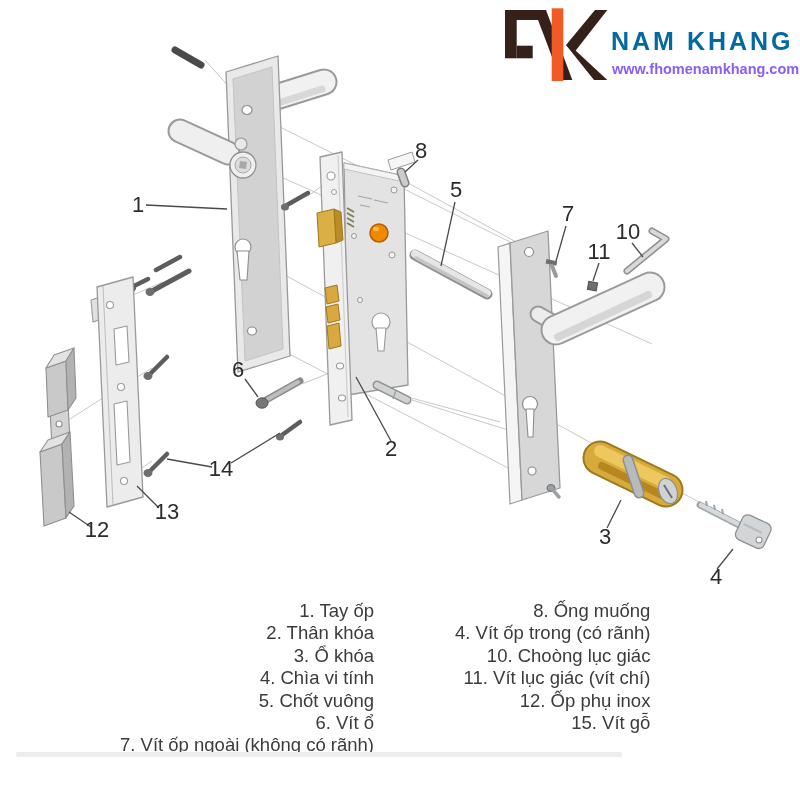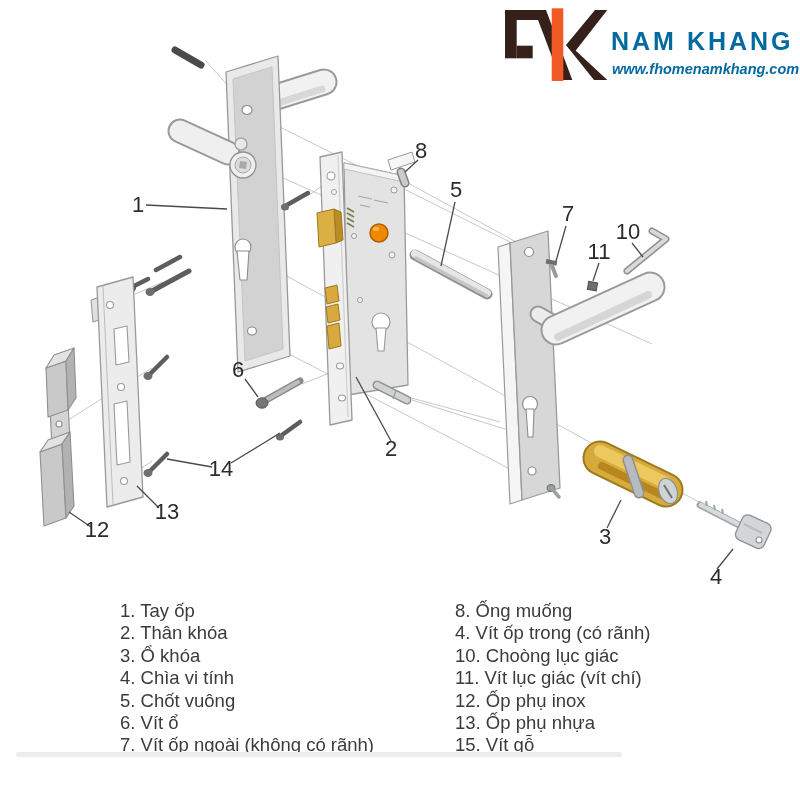--- a/index.html
+++ b/index.html
@@ -1,22 +1,22 @@
 <!DOCTYPE html>
 <html><head>
 <meta charset="utf-8">
 <style>
   html,body{margin:0;padding:0;}
   body{width:800px;height:800px;background:#ffffff;position:relative;overflow:hidden;
        font-family:"Liberation Sans",sans-serif;}
   .abs{position:absolute;}
   .brand-name{left:611px;top:27px;font-size:25px;font-weight:bold;letter-spacing:3px;color:#0369a1;white-space:nowrap;}
-  .brand-site{left:612px;top:61px;font-size:14.5px;font-weight:bold;color:#0369a1;white-space:nowrap;font-style:italic;}
+  .brand-site{left:612px;top:61px;font-size:14.5px;font-weight:bold;color:#8b5cf6;white-space:nowrap;}
   .legend-col{top:600px;font-size:18.5px;line-height:22.4px;color:#3b3b3b;}
-  .legend-col div{white-space:nowrap;}
+  .legend-col div{white-space:nowrap;text-align:right;}
   .legend-left{left:120px;}
   .legend-right{left:455px;}
   .bottom-strip{left:16px;top:752px;width:606px;height:5px;background:#ededed;border-radius:2px;}
   svg{position:absolute;}
   text.callout{font-family:"Liberation Sans",sans-serif;font-size:22px;fill:#2b2b2b;text-anchor:middle;}
 </style>
 </head>
 <body>
 
 <svg class="abs" style="left:495px;top:5px;" width="130" height="90" viewBox="0 0 130 90">
@@ -278,17 +278,16 @@
   <div>5. Chốt vuông</div>
   <div>6. Vít ổ</div>
   <div>7. Vít ốp ngoài (không có rãnh)</div>
 </div>
 <div class="abs legend-col legend-right">
   <div>8. Ống muống</div>
   <div>4. Vít ốp trong (có rãnh)</div>
   <div>10. Choòng lục giác</div>
   <div>11. Vít lục giác (vít chí)</div>
   <div>12. Ốp phụ inox</div>
-  <div>13. Ốp phụ nhựa</div>
   <div>15. Vít gỗ</div>
 </div>
 
 <div class="abs bottom-strip"></div>
 
 </body></html>

